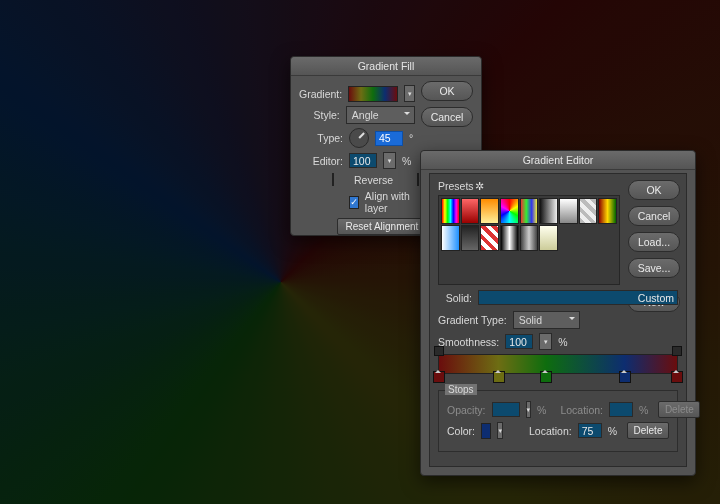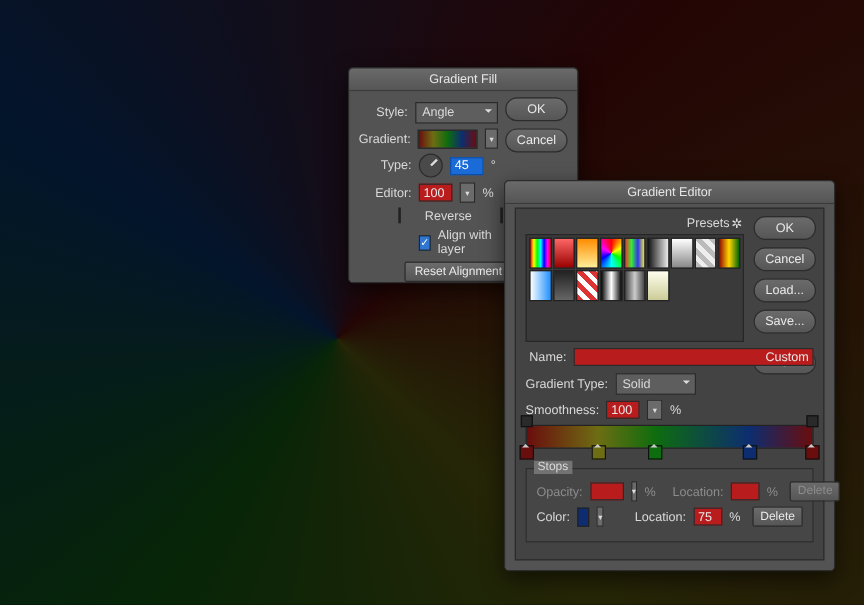--- a/index.html
+++ b/index.html
@@ -2,38 +2,38 @@
 <html><head>
 <meta charset="utf-8">
 <style>
 html,body{margin:0;padding:0;width:720px;height:504px;overflow:hidden;font-family:"Lucida Grande","Segoe UI",Arial,sans-serif;font-size:10.5px;color:#d9d9d9}
 body{background:#000}
 .canvas{position:absolute;inset:0;background:conic-gradient(from 45deg at 39% 56%,#2a0606 0deg,#2c2c08 90deg,#082c08 170deg,#041833 260deg,#2a0606 360deg);filter:brightness(.85)}
 .panel{position:absolute;background:#535353;border:1px solid #2b2b2b;border-radius:4px;box-shadow:0 6px 18px rgba(0,0,0,.55)}
 .titlebar{height:18px;line-height:18px;text-align:center;font-size:10.5px;color:#e5e5e5;background:linear-gradient(#6a6a6a,#555);border-bottom:1px solid #3a3a3a;border-radius:4px 4px 0 0;position:relative}
 .row{display:flex;align-items:center;gap:6px;margin:4px 0}
 .lbl{text-align:right;display:inline-block}
-.inp{background:#b91c1c;border:1px solid #2a2a2a;color:#e8e8e8;height:15px;font-size:10.5px;padding:0 3px;box-sizing:border-box}
+.inp{background:#0c4a6e;border:1px solid #2a2a2a;color:#e8e8e8;height:15px;font-size:10.5px;padding:0 3px;box-sizing:border-box}
 .inp.sel{background:#1a6bd8;border-color:#0d4fa6;color:#fff}
 .drop{width:11px;height:15px;background:#6b6b6b;border:1px solid #2a2a2a;display:flex;align-items:center;justify-content:center;font-size:7px;color:#ddd}
 .select{background:#5e5e5e;border:1px solid #2a2a2a;height:16px;display:flex;align-items:center;padding:0 14px 0 5px;position:relative;font-size:10.5px}
 .select::after{content:"";position:absolute;right:4px;top:5px;border:3px solid transparent;border-top-color:#ddd}
 .btn{background:linear-gradient(#6b6b6b,#565656);border:1px solid #2c2c2c;border-radius:10px;height:18px;min-width:50px;color:#eaeaea;font-size:10.5px;display:flex;align-items:center;justify-content:center;cursor:pointer}
 .btn.sm{height:15px;border-radius:2px;min-width:40px;font-size:10px}
 .ck{width:11px;height:11px;background:#3a3a3a;border:1px solid #222;display:inline-flex;align-items:center;justify-content:center;font-size:9px;color:#fff}
 .ck.on{background:#2f77d1}
 .angle{width:18px;height:18px;border-radius:50%;border:1px solid #2a2a2a;background:#4a4a4a;position:relative}
 .angle::after{content:"";position:absolute;width:7px;height:1.5px;background:#ddd;left:9px;top:8px;transform-origin:left center;transform:rotate(-45deg)}
 .swT{width:62px;height:14px;border:1px solid #222;background:linear-gradient(90deg,#6a0d0d,#6d6d13,#0e6d0e,#0d2d70,#6a0d0d)}
 
 
 .ed-body{position:absolute;left:8px;right:8px;top:22px;bottom:8px;background:#434343;border:1px solid #2b2b2b}
 .side{position:absolute;right:8px;top:6px;width:50px;display:flex;flex-direction:column;gap:6px}
 .presets{position:absolute;left:8px;top:6px;right:66px}
-.plabel{font-size:10.5px;margin-bottom:3px;display:flex;justify-content:flex-end;align-items:center}
+.plabel{font-size:10.5px;margin-bottom:3px;display:flex;justify-content:flex-start;align-items:center}
 .gear{width:12px;height:12px;display:flex;align-items:center;justify-content:center;color:#ddd;font-size:11px}
 .pgrid{background:#3a3a3a;border:1px solid #262626;height:84px;padding:2px;display:grid;grid-template-columns:repeat(9,1fr);grid-auto-rows:26px;gap:1px;overflow:hidden}
 .sw{border:1px solid #222}
 .secA{position:absolute;left:8px;right:8px;top:112px}
 .bar{height:18px;border:1px solid #222;background:linear-gradient(90deg,#6a0d0d 0%,#6d6d13 25%,#0e6d0e 45%,#0d2d70 78%,#6a0d0d 100%);position:relative;margin-top:4px}
 .ostop{position:absolute;top:-9px;width:8px;height:8px;background:#2a2a2a;border:1px solid #111;transform:translateX(-50%)}
 .cstop{position:absolute;bottom:-10px;width:10px;height:10px;border:1px solid #111;transform:translateX(-50%)}
 .cstop::before{content:"";position:absolute;left:1px;top:-5px;border:3px solid transparent;border-bottom-color:#ccc}
 .stopsbox{border:1px solid #2d2d2d;margin-top:16px;padding:6px 8px 8px;position:relative;background:#464646}
 .stopsbox .t{position:absolute;top:-7px;left:6px;background:#737373;padding:0 3px;font-size:10px}
@@ -45,27 +45,27 @@
 <div class="canvas"></div>
 
 <div class="panel" style="left:290px;top:56px;width:190px;height:178px">
   <div class="titlebar">Gradient Fill</div>
   <div style="position:absolute;right:8px;top:24px;display:flex;flex-direction:column;gap:6px">
     <div class="btn">OK</div>
     <div class="btn">Cancel</div>
   </div>
   <div style="position:absolute;left:8px;top:24px;right:66px">
     <div class="row">
-      <span class="lbl" style="width:44px">Style:</span>
-      <div class="select" style="width:52px">Angle</div>
-    </div>
-    <div class="row">
       <span class="lbl" style="width:44px">Gradient:</span>
       <div class="swT"></div>
       <div class="drop">▾</div>
+    </div>
+    <div class="row">
+      <span class="lbl" style="width:44px">Style:</span>
+      <div class="select" style="width:52px">Angle</div>
     </div>
     <div class="row">
       <span class="lbl" style="width:44px">Type:</span>
       <div class="angle"></div>
       <input class="inp sel" style="width: 28px;" value="45">
       <span>°</span>
     </div>
     <div class="row">
       <span class="lbl" style="width:44px">Editor:</span>
       <input class="inp" style="width: 28px;" value="100">
@@ -117,21 +117,21 @@
           <div class="sw" style="background: linear-gradient(rgb(34, 34, 34), rgb(102, 102, 102));"></div>
           <div class="sw" style="background: repeating-linear-gradient(45deg, rgb(221, 51, 51) 0px, rgb(221, 51, 51) 4px, rgb(255, 255, 255) 4px, rgb(255, 255, 255) 8px);"></div>
           <div class="sw" style="background: linear-gradient(90deg, rgb(0, 0, 0), rgb(255, 255, 255), rgb(0, 0, 0));"></div>
           <div class="sw" style="background: linear-gradient(90deg, rgb(68, 68, 68), rgb(204, 204, 204), rgb(68, 68, 68));"></div>
           <div class="sw" style="background: linear-gradient(rgb(255, 255, 238), rgb(204, 204, 153));"></div>
         </div>
     </div>
 
     <div class="secA">
       <div class="row">
-        <span class="lbl" style="width:34px">Name:</span>
+        <span class="lbl" style="width:34px">Solid:</span>
         <input class="inp" style="flex: 1 1 0%; text-align: right;" value="Custom">
       </div>
       <div class="row" style="margin-top:6px">
         <span>Gradient Type:</span>
         <div class="select" style="width:46px">Solid</div>
       </div>
       <div class="row">
         <span>Smoothness:</span>
         <input class="inp" style="width: 28px;" value="100">
         <div class="drop">▾</div>

